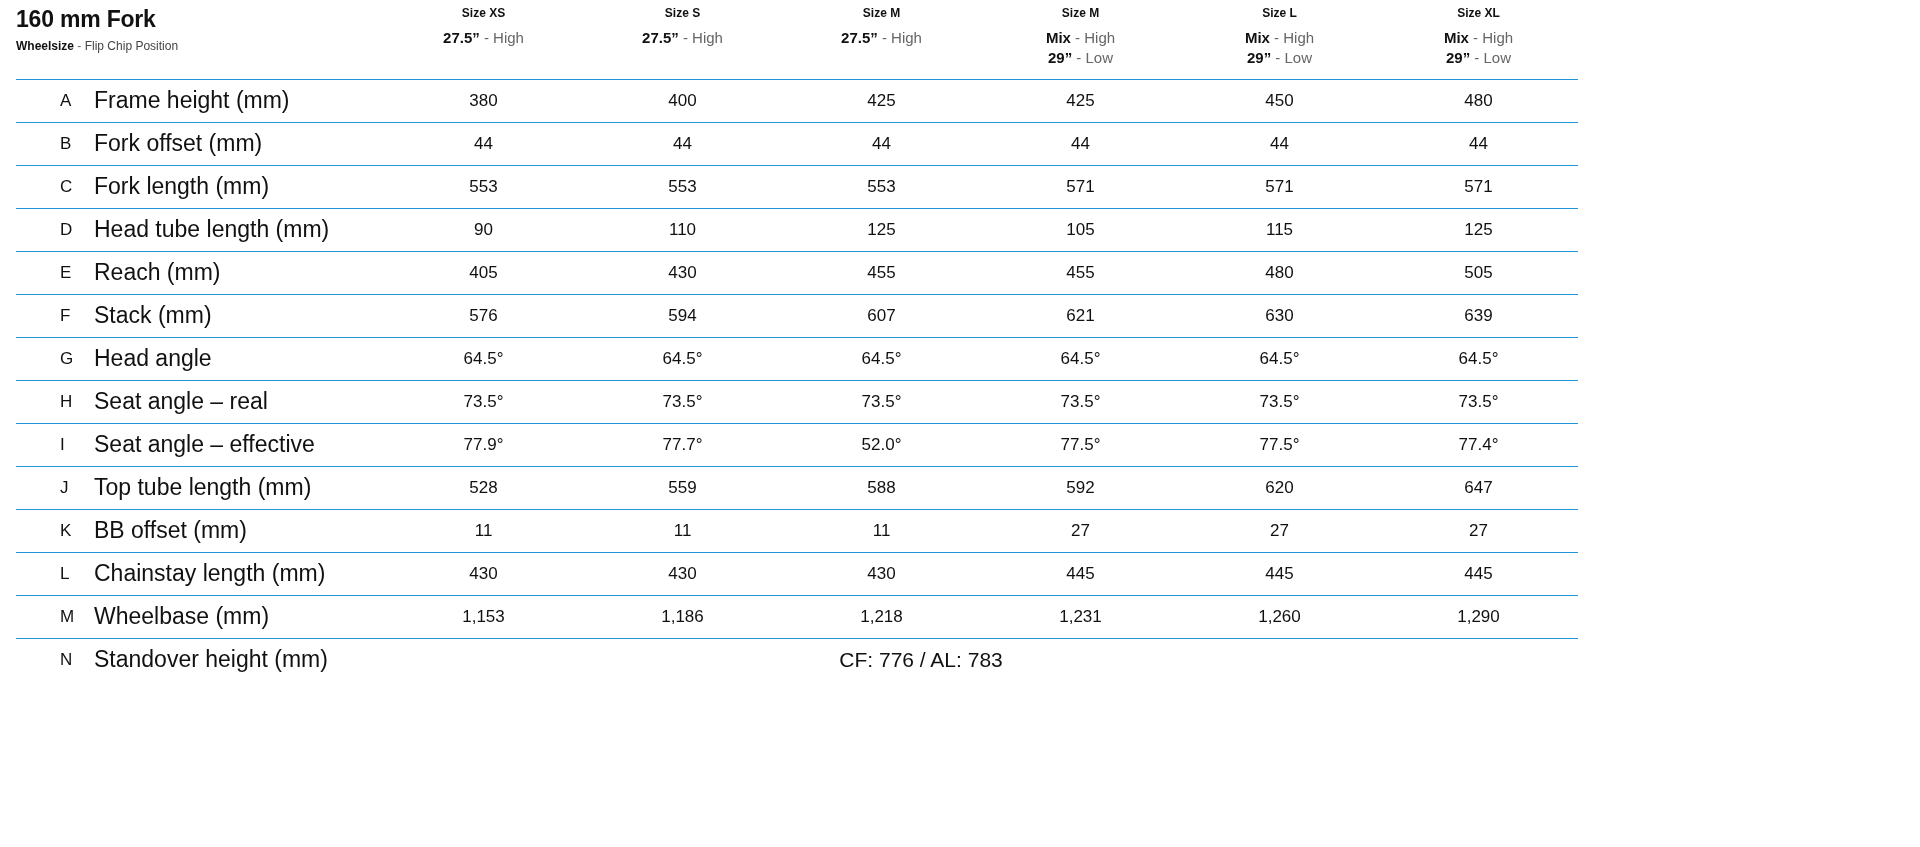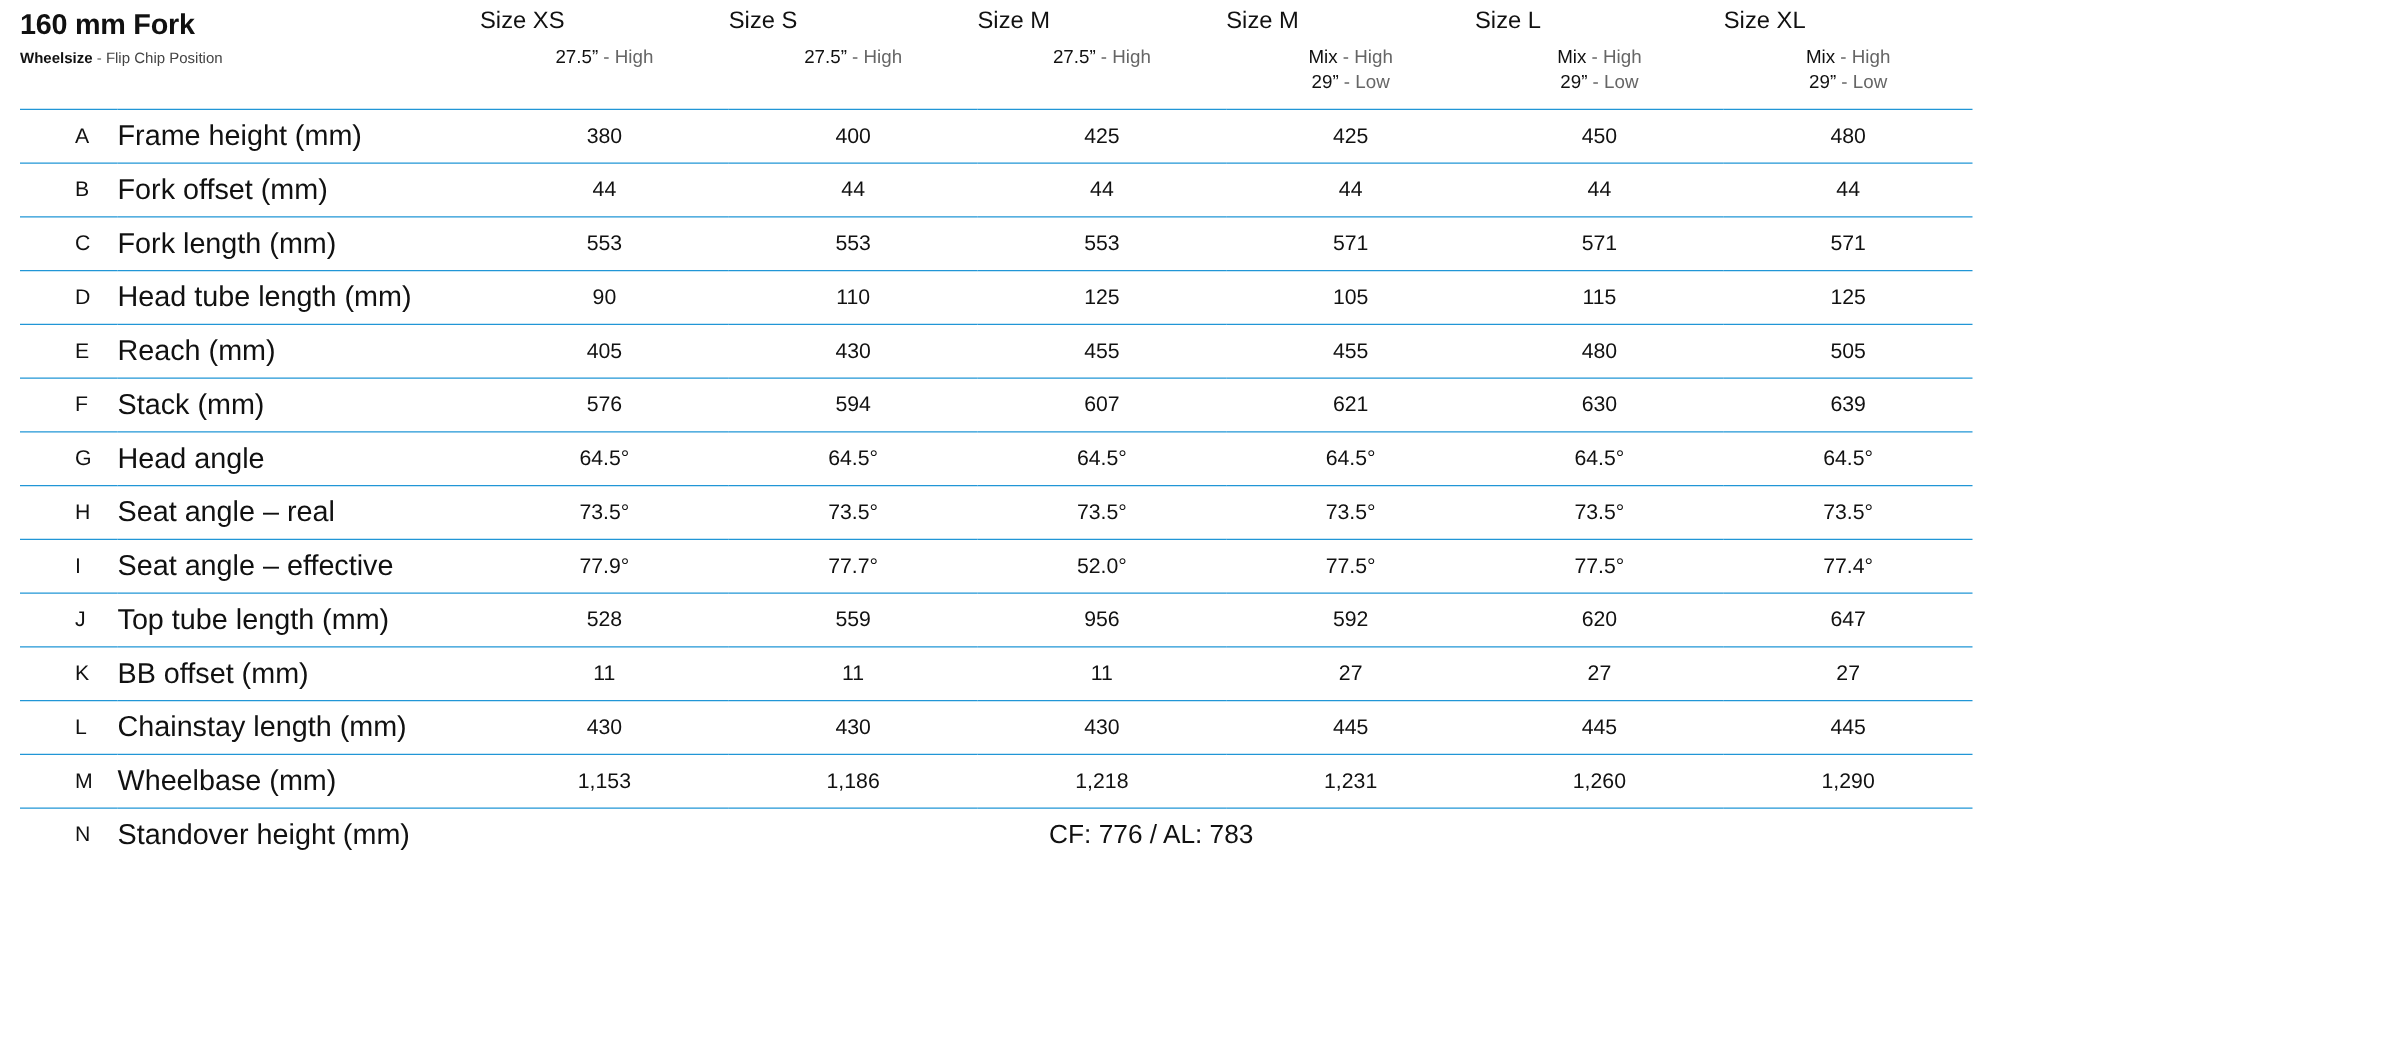--- a/index.html
+++ b/index.html
@@ -42,35 +42,36 @@
     color: #444;
   }
   .head-sub b {
     color: #111;
     font-weight: bold;
   }
   .head-sub .dash {
     color: #666;
   }
   .size-name {
-    font-size: 19px;
-    font-weight: normal;
+    font-size: 12px;
+    font-weight: bold;
     margin: 6px 0 8px 0;
     color: #111;
+    text-align: center;
   }
   .size-spec {
     font-size: 15px;
     color: #666;
     text-align: center;
     line-height: 1.35;
     white-space: nowrap;
   }
   .size-spec b {
     color: #111;
-    font-weight: normal;
+    font-weight: bold;
   }
   .size-spec .dash { color: #666; }
 
   thead tr {
     border-bottom: 1.5px solid #2196d6;
   }
   tbody tr {
     border-bottom: 1px solid #2196d6;
   }
   tbody tr.last-row {
@@ -272,21 +273,21 @@
       <td class="val">52.0°</td>
       <td class="val">77.5°</td>
       <td class="val">77.5°</td>
       <td class="val">77.4°</td>
     </tr>
     <tr>
       <td class="letter">J</td>
       <td class="label">Top tube length (mm)</td>
       <td class="val">528</td>
       <td class="val">559</td>
-      <td class="val">956</td>
+      <td class="val">588</td>
       <td class="val">592</td>
       <td class="val">620</td>
       <td class="val">647</td>
     </tr>
     <tr>
       <td class="letter">K</td>
       <td class="label">BB offset (mm)</td>
       <td class="val">11</td>
       <td class="val">11</td>
       <td class="val">11</td>

